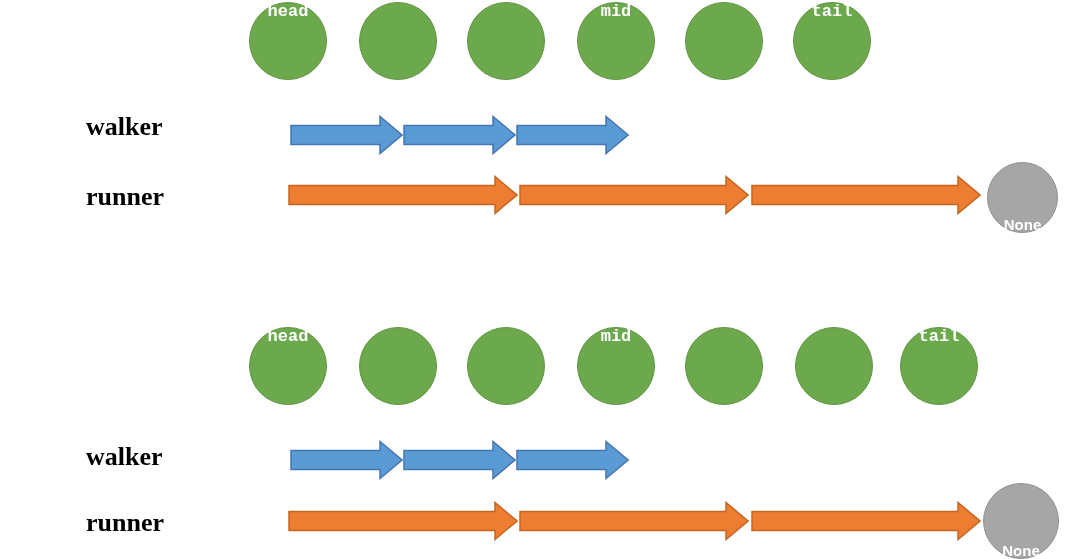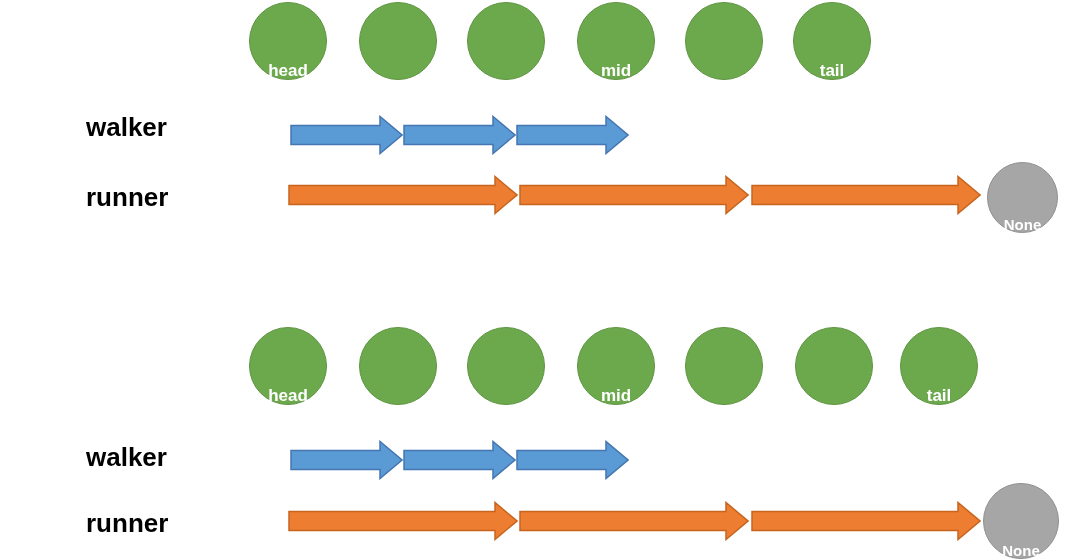--- a/index.html
+++ b/index.html
@@ -4,28 +4,29 @@
 <style>
   * { margin:0; padding:0; box-sizing:border-box; }
   html,body { background:#fff; font-family:"Liberation Sans", sans-serif; }
   .canvas {
     position:relative; width:1066px; height:559px;
     background:var(--background,#fff); overflow:hidden;
   }
   .node {
     position:absolute; width:78px; height:78px; border-radius:50%;
     background:var(--node-fill,#6CA94D); border:1px solid var(--node-border,#5E9441);
-    display:flex; align-items:flex-end; justify-content:center;
+    display:flex; align-items:flex-start; justify-content:center;font-family:Liberation Mono, monospace;
   }
   .node span {
     color:var(--node-text,#fff); font-weight:bold; font-size:17px; line-height:1;
   }
   .plabel {
     position:absolute; font-weight:bold; font-size:26px; line-height:30px;
     color:var(--label-text,#000);
+    font-family:Liberation Serif, serif;
   }
   .arrow { position:absolute; display:block; }
   .arrow.walker polygon { fill:var(--walker-fill,#5B9BD5); stroke:var(--walker-border,#4576B1); stroke-width:1.5; }
   .arrow.runner polygon { fill:var(--runner-fill,#ED7D31); stroke:var(--runner-border,#C7651F); stroke-width:1.5; }
   .none-node {
     position:absolute; border-radius:50%;
     background:var(--none-fill,#A6A6A6); border:1px solid var(--none-border,#909090);
     display:flex; align-items:flex-end; justify-content:center;
   }
   .none-node span { color:#fff; font-weight:bold; font-size:15px; line-height:1; }

